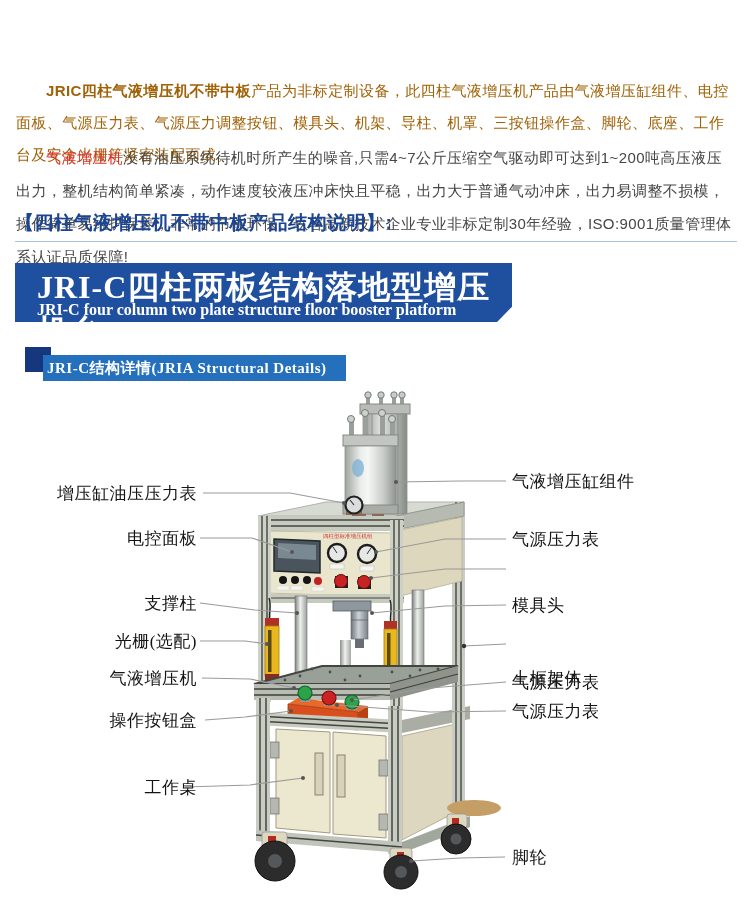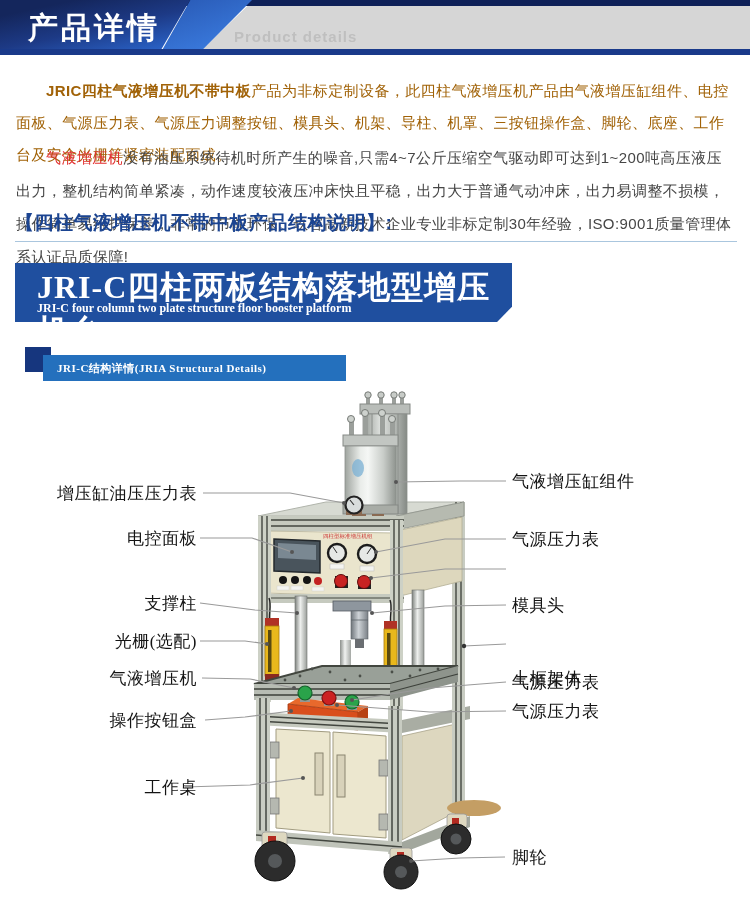--- a/index.html
+++ b/index.html
@@ -30,47 +30,38 @@
   .red-seg{color:#e23030;}
   
   .sec-title{position:absolute;left:15px;top:210px;color:#1b4491;font-size:19px;font-weight:bold;
              letter-spacing:0.5px;}
   .sec-rule{position:absolute;left:15px;top:241px;width:722px;height:0;border-top:1px solid #aac6de;}
   
   .banner{position:absolute;left:15px;top:263px;width:497px;height:59px;background:#1f4f9f;
           clip-path:polygon(0 0,100% 0,100% 74%,97% 100%,0 100%);
           font-family:"Liberation Serif",serif;color:#fff;}
   .banner-cn{position:absolute;left:22px;top:3px;font-size:32px;font-weight:bold;letter-spacing:1px;}
-  .banner-en{position:absolute;left:22px;top:38px;font-size:12px;font-weight:bold;}
+  .banner-en{position:absolute;left:22px;top:38px;font-size:16px;font-weight:bold;}
   
   .sub-square{position:absolute;left:25px;top:347px;width:26px;height:25px;background:#16367e;}
   .sub-bar{position:absolute;left:43px;top:355px;width:303px;height:26px;background:#2470bd;
-           font-family:"Liberation Serif",serif;color:#fff;font-size:11px;font-weight:bold;
-           line-height:26px;padding-left:14px;box-sizing:border-box;letter-spacing:0.5px;}
+           font-family:"Liberation Serif",serif;color:#fff;font-size:15px;font-weight:bold;
+           line-height:26px;padding-left:4px;box-sizing:border-box;letter-spacing:0.5px;}
   
   .lbl{position:absolute;font-family:"Liberation Serif",serif;font-size:17px;color:#141414;
        letter-spacing:0.5px;white-space:nowrap;}
   .lbl-left{right:553px;text-align:right;margin-left:35px;}
   .lbl-right{left:512px;}
   svg{position:absolute;left:0;top:0;}
 </style>
 </head>
 <body>
 
 <div id="page">
 
-  <div class="hdr">
-    <div class="hdr-topline"></div>
-    <div class="hdr-grey"></div>
-    <div class="hdr-flag"></div>
-    <div class="hdr-accent"></div>
-    <div class="hdr-title">产品详情</div>
-    <div class="hdr-sub">Product details</div>
-    <div class="hdr-botline"></div>
-  </div>
 
   <p class="para p1"><span class="bold-seg">JRIC四柱气液增压机不带中板</span><span>产品为非标定制设备，此四柱气液增压机产品由气液增压缸组件、电控面板、气源压力表、气源压力调整按钮、模具头、机架、导柱、机罩、三按钮操作盒、脚轮、底座、工作台及安全光栅等紧密装配而成。</span></p>
   <p class="para p2"><span class="red-seg">气液增压机</span><span>没有油压系统待机时所产生的噪音,只需4~7公斤压缩空气驱动即可达到1~200吨高压液压出力，整机结构简单紧凑，动作速度较液压冲床快且平稳，出力大于普通气动冲床，出力易调整不损模，操作简单易维护保养，非常的节能环保。玖容高新技术企业专业非标定制30年经验，ISO:9001质量管理体系认证品质保障!</span></p>
 
   <div class="sec-title">【四柱气液增压机不带中板产品结构说明】:</div>
   <div class="sec-rule"></div>
 
   <div class="banner">
     <div class="banner-cn">JRI-C四柱两板结构落地型增压机台</div>
     <div class="banner-en">JRI-C four column two plate structure floor booster platform</div>

